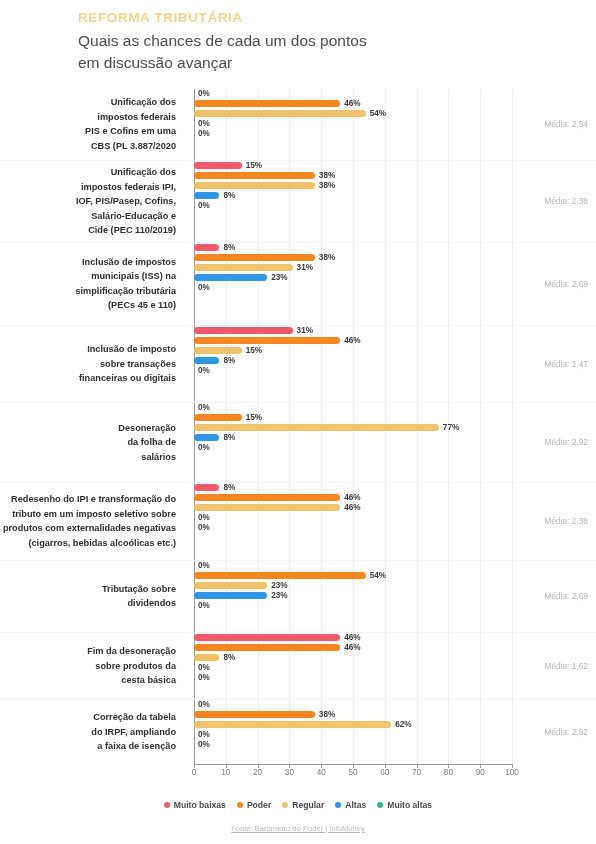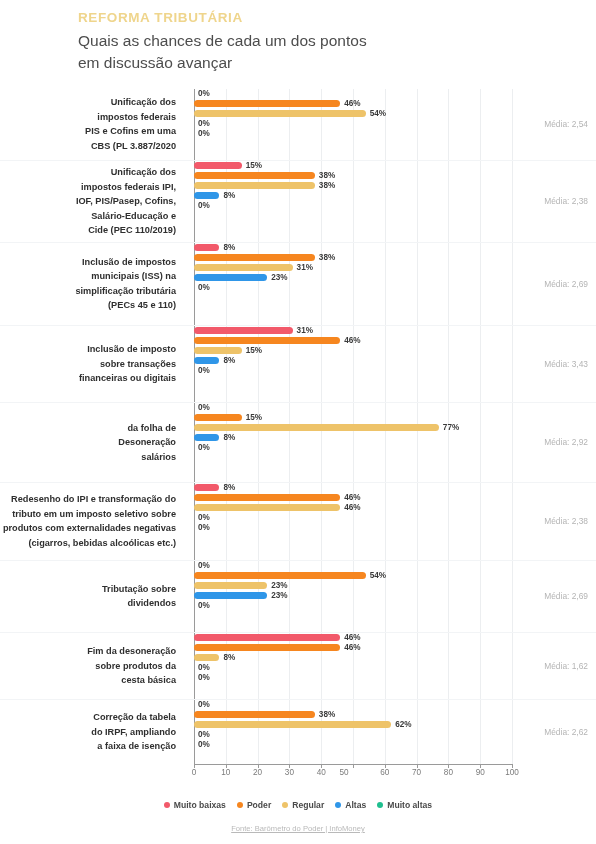--- a/index.html
+++ b/index.html
@@ -333,26 +333,26 @@
             </div>
             <div class="barrow">
               <div class="bar" style="width: 25.44px; background: rgb(47, 150, 232);"></div>
               <div class="vlabel">8%</div>
             </div>
             <div class="barrow">
               <div class="bar zero" style="width: 0px; background: rgb(31, 191, 143);"></div>
               <div class="vlabel" style="margin-left: 4px;">0%</div>
             </div>
           </div>
-          <div class="media">Média: 3,43</div>
+          <div class="media">Média: 1,47</div>
         </div>
         <div class="group" style="height: 80px;">
           <div class="cat-label">
+            <div>Desoneração</div>
             <div>da folha de</div>
-            <div>Desoneração</div>
             <div>salários</div>
           </div>
           <div class="bars">
             <div class="barrow">
               <div class="bar zero" style="width: 0px; background: rgb(242, 89, 106);"></div>
               <div class="vlabel" style="margin-left: 4px;">0%</div>
             </div>
             <div class="barrow">
               <div class="bar" style="width: 47.7px; background: rgb(246, 134, 31);"></div>
               <div class="vlabel">15%</div>
@@ -498,21 +498,21 @@
         <div class="xtick" style="left: 0px;">0</div>
         <div class="xtick-mark" style="left: 31.8px;"></div>
         <div class="xtick" style="left: 31.8px;">10</div>
         <div class="xtick-mark" style="left: 63.6px;"></div>
         <div class="xtick" style="left: 63.6px;">20</div>
         <div class="xtick-mark" style="left: 95.4px;"></div>
         <div class="xtick" style="left: 95.4px;">30</div>
         <div class="xtick-mark" style="left: 127.2px;"></div>
         <div class="xtick" style="left: 127.2px;">40</div>
         <div class="xtick-mark" style="left: 159px;"></div>
-        <div class="xtick" style="left: 150px;">50</div>
+        <div class="xtick" style="left: 159px;">50</div>
         <div class="xtick-mark" style="left: 190.8px;"></div>
         <div class="xtick" style="left: 190.8px;">60</div>
         <div class="xtick-mark" style="left: 222.6px;"></div>
         <div class="xtick" style="left: 222.6px;">70</div>
         <div class="xtick-mark" style="left: 254.4px;"></div>
         <div class="xtick" style="left: 254.4px;">80</div>
         <div class="xtick-mark" style="left: 286.2px;"></div>
         <div class="xtick" style="left: 286.2px;">90</div>
         <div class="xtick-mark" style="left: 318px;"></div>
         <div class="xtick" style="left: 318px;">100</div>

